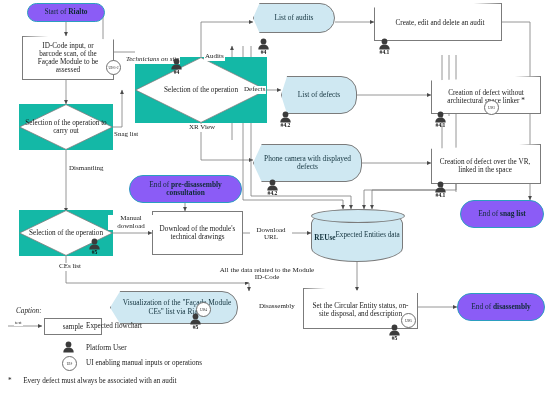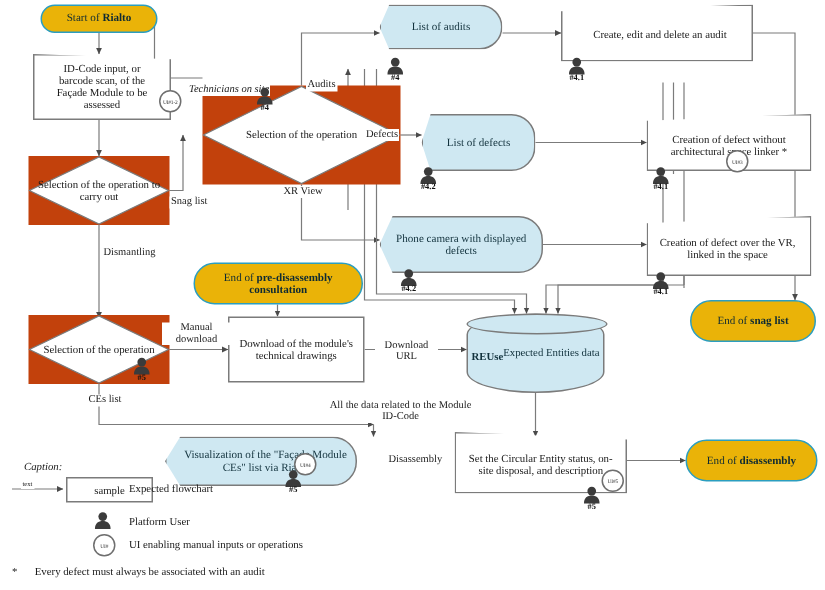--- a/index.html
+++ b/index.html
@@ -9,39 +9,39 @@
     font-family:"Liberation Serif", serif;
     color:#1a1a1a;
     overflow:hidden;
     position:relative;
   }
   #root{position:relative;width:550px;height:393px;}
   svg#wires{position:absolute;left:0;top:0;width:550px;height:393px;pointer-events:none;}
   .node{position:absolute;box-sizing:border-box;display:flex;align-items:center;justify-content:center;text-align:center;line-height:1.12;}
   
   .term{
-    background:#eab308;border:1px solid #2b9ec0;border-radius:999px;
+    background:#8b5cf6;border:1px solid #2b9ec0;border-radius:999px;
     color:#0e2a33;font-size:7.4px;
   }
   .term b{font-weight:bold;}
   
   .manual{
     background:#ffffff;border:1px solid #7b7b7b;font-size:7.2px;color:#1a1a1a;
   }
   .manual.slant-tl{clip-path:polygon(0 12%,100% 0,100% 100%,0 100%);}
   .manual.slant-tr{clip-path:polygon(0 0,100% 12%,100% 100%,0 100%);}
   .manual.plainbox{clip-path:none;}
   
   .inputbox{
     background:#ffffff;border:1px solid #7b7b7b;font-size:7.2px;
     clip-path:polygon(0 0,100% 8%,100% 100%,0 100%);
   }
   
   .diamond{
-    background:#c2410c;font-size:7.2px;color:#1a1a1a;
+    background:#14b8a6;font-size:7.2px;color:#1a1a1a;
   }
   .diamond .dshape{position:absolute;left:0;top:0;width:100%;height:100%;}
   .diamond .dtxt{position:relative;z-index:2;padding:0 6px;}
   
   .display{
     background:#CFE8F2;border:1px solid #7b7b7b;font-size:7.4px;color:#12323d;
     clip-path:polygon(8% 0,100% 0,100% 22%,100% 78%,100% 100%,8% 100%,0 50%);
     border-radius:0 16px 16px 0;
   }
   

